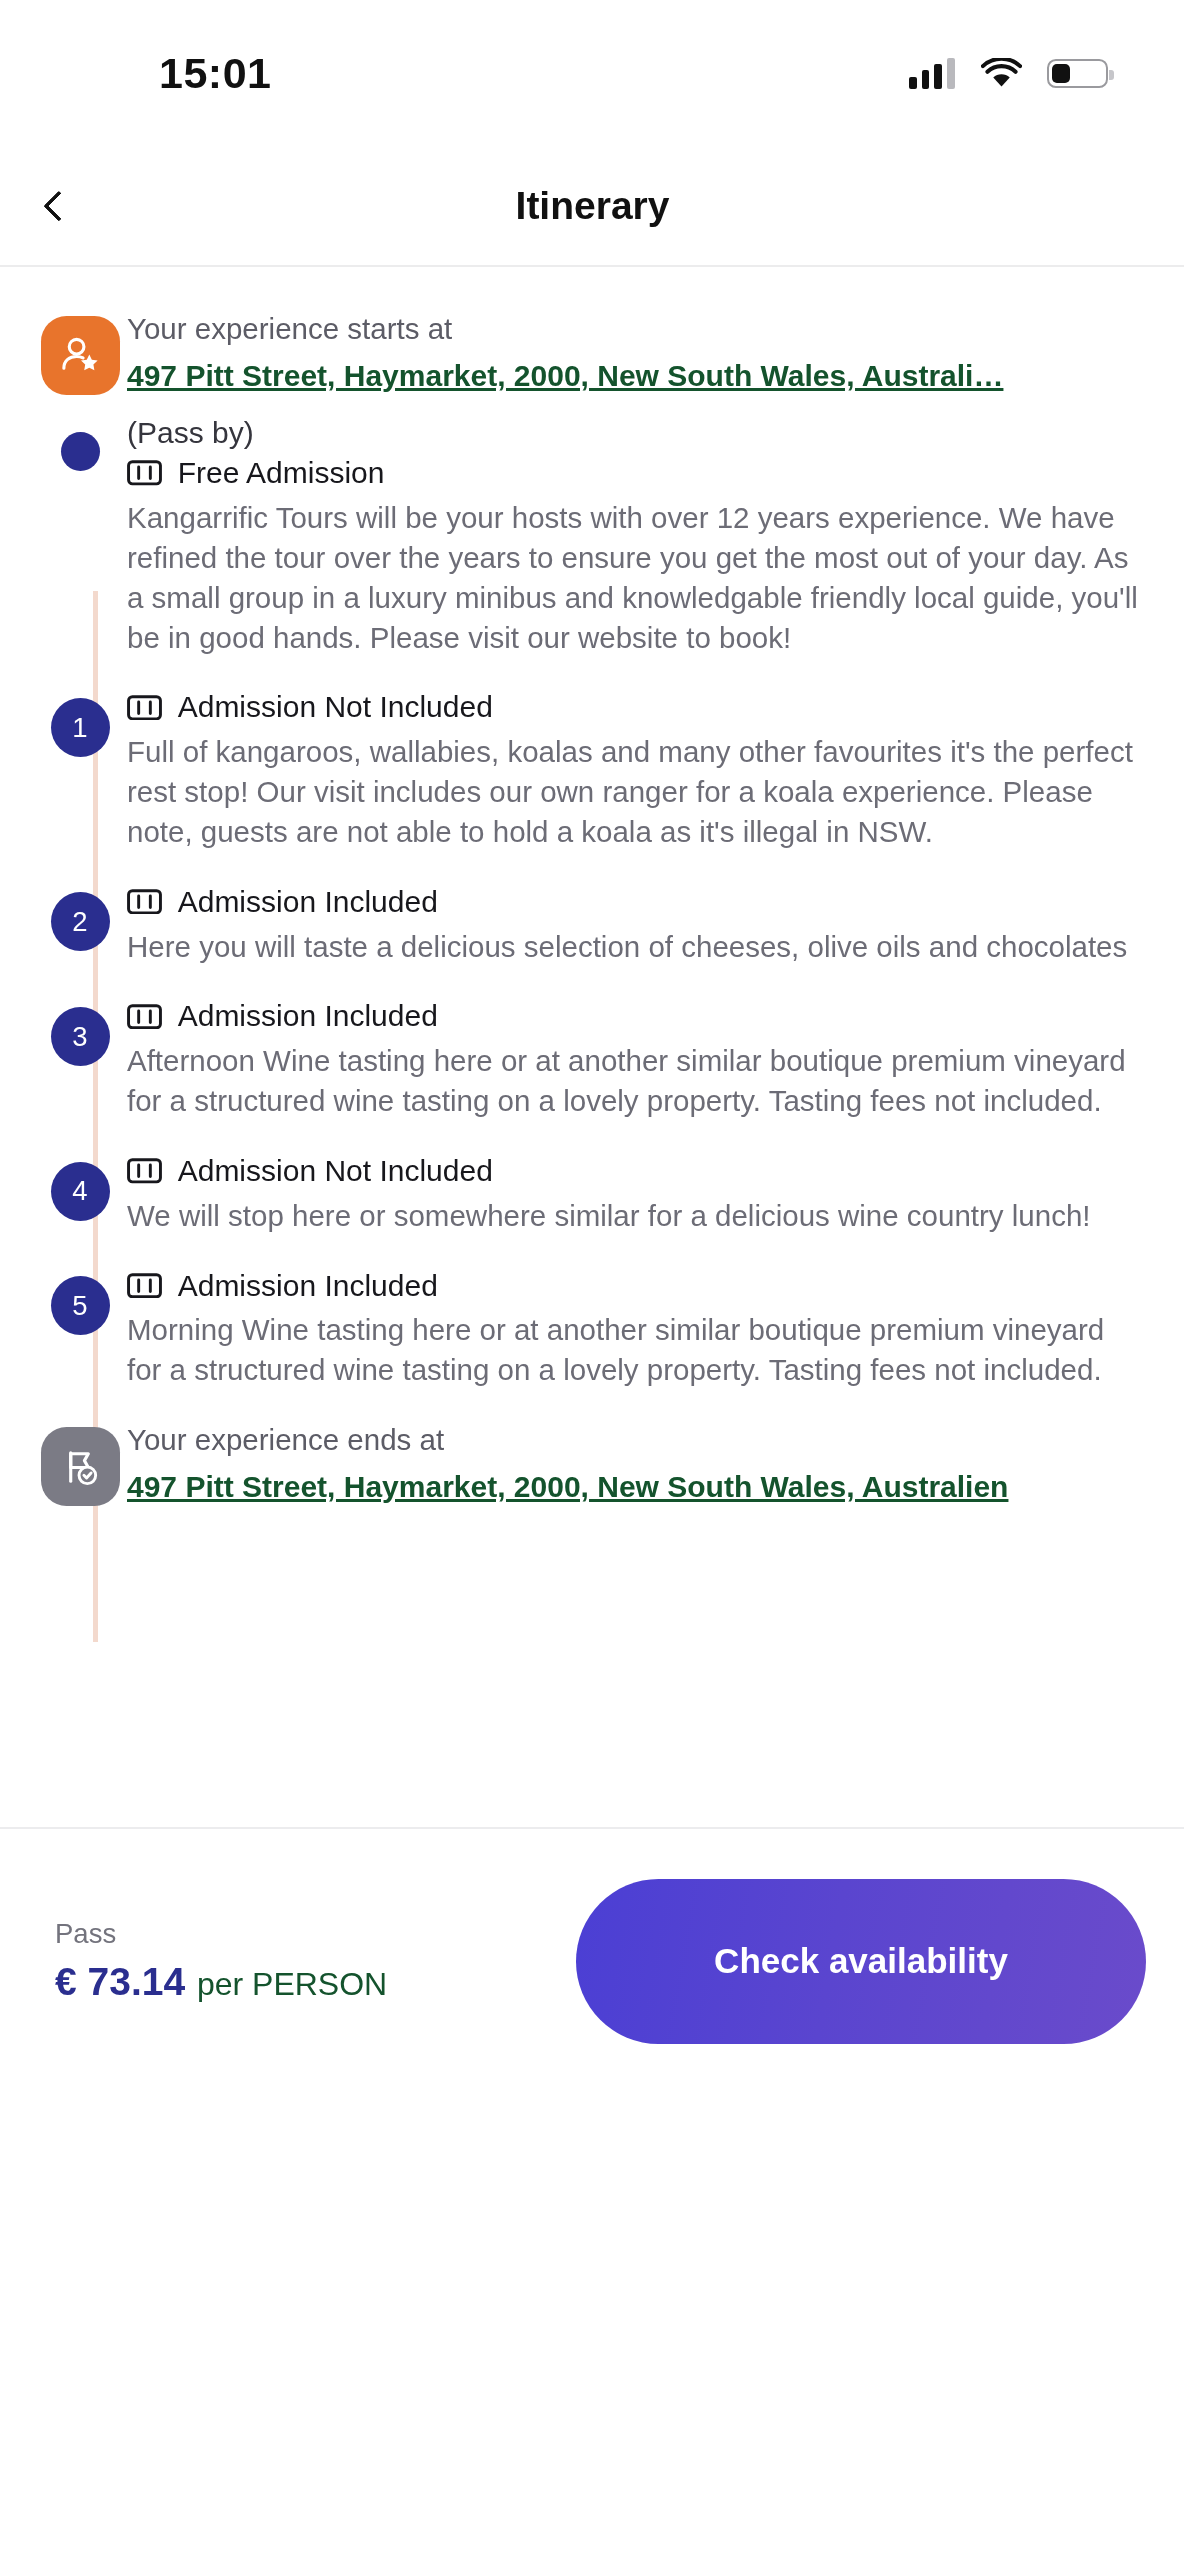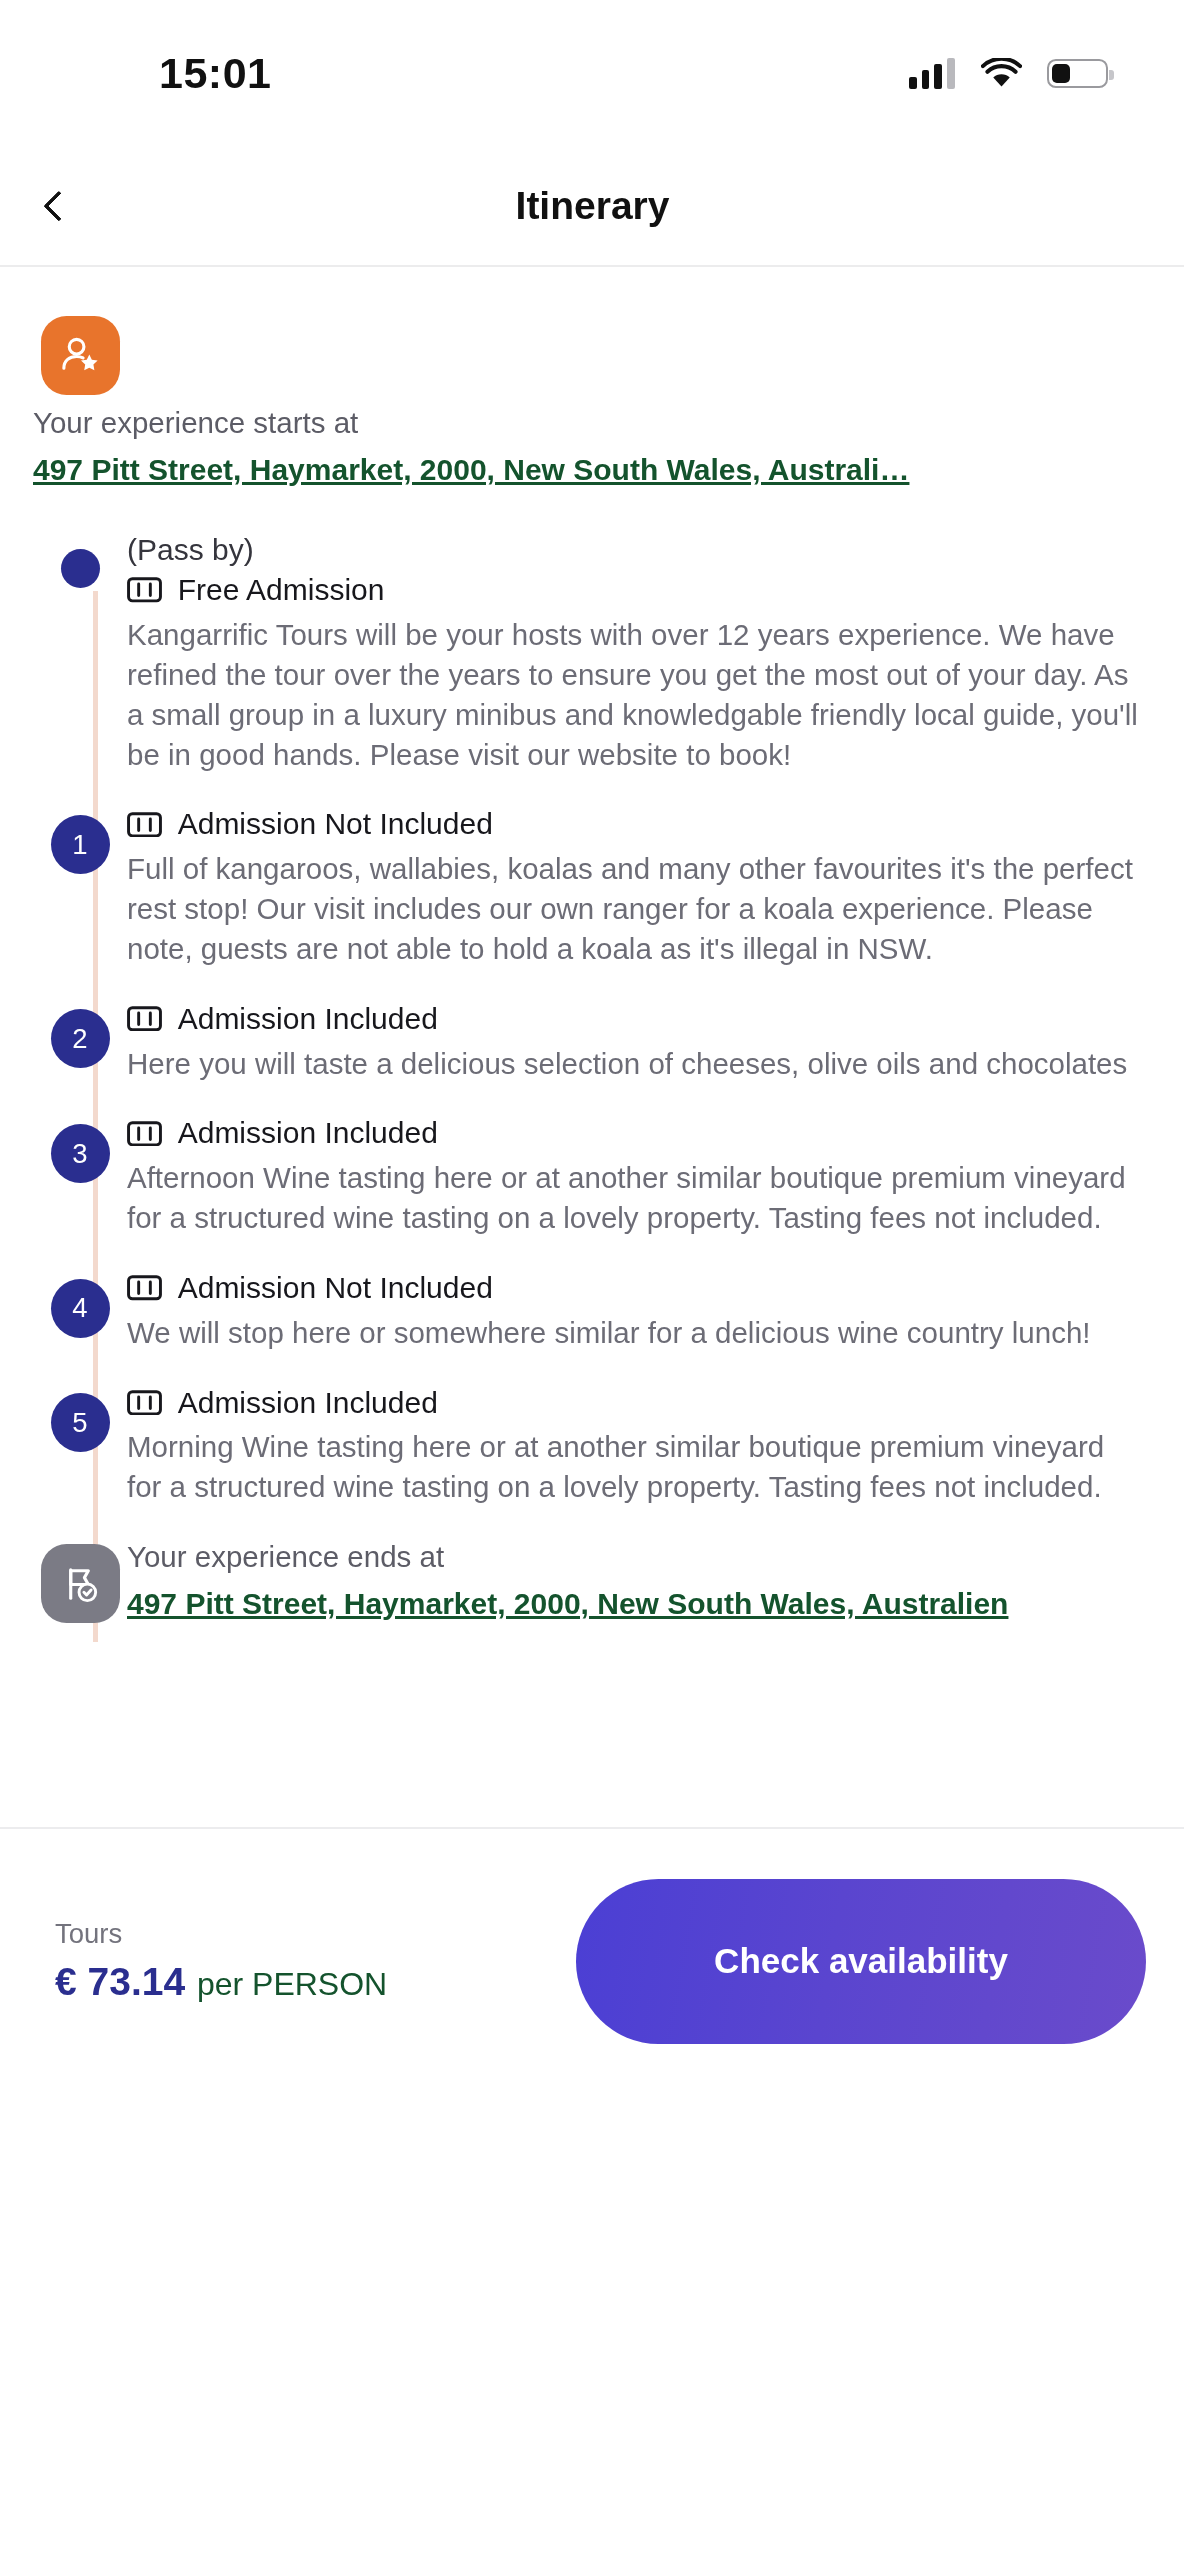--- a/index.html
+++ b/index.html
@@ -195,21 +195,21 @@
     font-size: 30px;
     color: #17171c;
   }
   .desc {
     font-size: 29.5px;
     line-height: 1.35;
     color: #6c6c76;
   }
   .row-step { margin-bottom: 33px; }
   .row-passby { margin-bottom: 33px; }
-  .row-start { margin-bottom: 43px; flex-direction: column; }
+  .row-start { margin-bottom: 20px; }
   .row-end { margin-top: 25.5px; }
 
   
   .footer {
     position: absolute;
     left: 0; right: 0; bottom: 0;
     height: 305px;
     background: #fff;
     border-top: 2px solid #ececee;
     display: flex;
@@ -424,21 +424,21 @@
       </div>
       <div class="content">
         <div class="lead-label">Your experience ends at</div>
         <div class="address">497 Pitt Street, Haymarket, 2000, New South Wales, Australien</div>
       </div>
     </div>
   </div>
 
   <div class="footer">
     <div class="price-block">
-      <div class="price-from">Tours</div>
+      <div class="price-from">Pass</div>
       <div class="price-row">
         <span class="price-amount">€ 73.14</span>
         <span class="price-unit">per PERSON</span>
       </div>
     </div>
     <button class="cta">Check availability</button>
   </div>
 
 </div>
 

